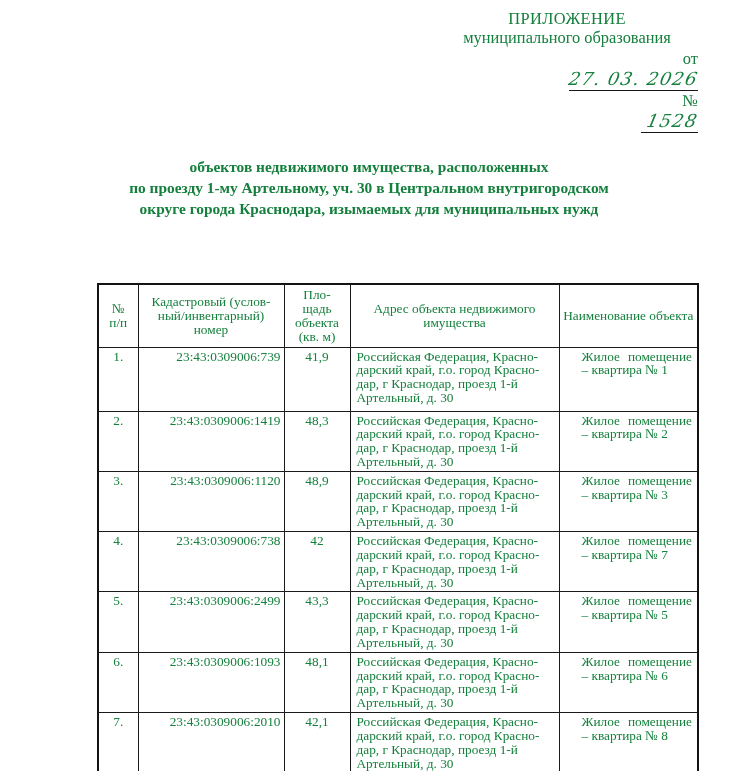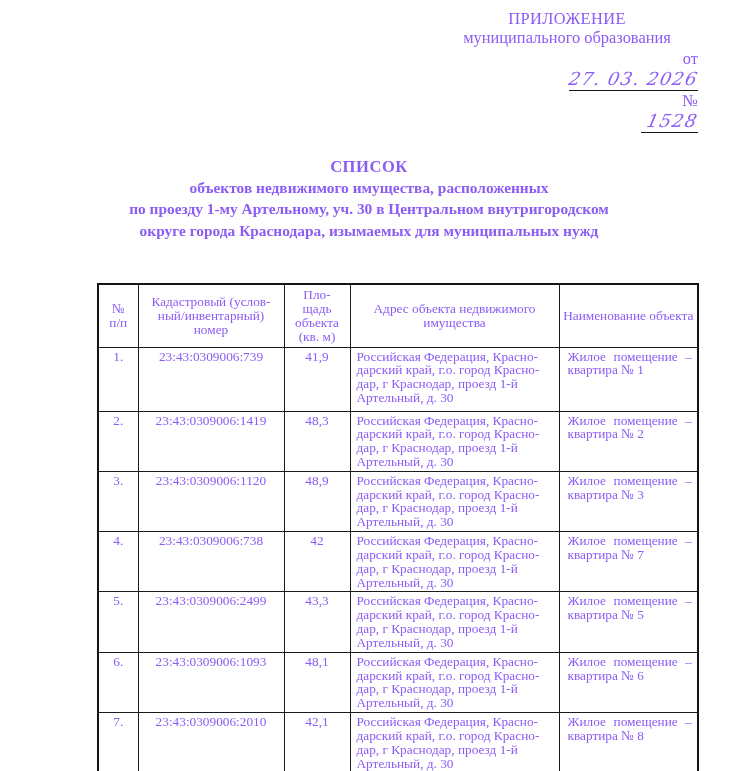--- a/index.html
+++ b/index.html
@@ -1,20 +1,20 @@
 <!DOCTYPE html>
 <html><head>
 <meta charset="utf-8">
 <style>
   html,body{margin:0;padding:0;background:#fff;}
   .page{
     position:relative;
     width:737px;height:771px;
     background:#fff;
-    color:#8b5cf6;
+    color:#15803d;
     font-family:"Liberation Serif","DejaVu Serif",serif;
     overflow:hidden;
   }
   
   .approval{
     position:absolute;top:9px;left:436px;width:262px;
     text-align:center;
     font-size:16.4px;line-height:19.2px;
   }
   .approval .l1{letter-spacing:.4px;}
@@ -49,43 +49,42 @@
     font-size:13.3px;line-height:1.04;
   }
   th,td{border:1.5px solid #1b1b1b;padding:2px 3px;font-weight:normal;}
   thead tr{height:63px;}
   th{vertical-align:middle;text-align:center;white-space:pre-line;}
   tbody td{vertical-align:top;}
   tbody tr{height:59px;}
   tbody tr:first-child{height:64px;}
   tbody tr:last-child{height:51px;}
   .c-num{text-align:center;}
-  .c-cad{text-align:center;}
+  .c-cad{text-align:right;}
   .c-area{text-align:center;}
   .c-addr{text-align:left;white-space:pre-line;padding-left:6px;padding-right:2px;margin-top:16px;}
-  .c-name{text-align:justify;padding-left:8px;padding-right:5px;}
+  .c-name{text-align:justify;padding-left:22px;padding-right:5px;}
 </style>
 </head>
 <body>
 
 <div class="page">
 
   <div class="approval">
     <div class="l1">ПРИЛОЖЕНИЕ</div>
     <div>муниципального образования</div>
     <div class="date-line">
       <span>от</span>
       <span class="u u-date"><span class="hw">27. 03. 2026</span></span>
       <span class="no-sign">№</span>
       <span class="u u-num"><span class="hw">1528</span></span>
     </div>
   </div>
 
   <div class="doc-title">
-    <div class="t1">СПИСОК</div>
     <div>объектов недвижимого имущества, расположенных</div>
     <div>по проезду 1-му Артельному, уч. 30 в Центральном внутригородском</div>
     <div>округе города Краснодара, изымаемых для муниципальных нужд</div>
   </div>
 
   <table class="list">
     <colgroup>
       <col style="width:40px">
         <col style="width:146px">
         <col style="width:66px">

